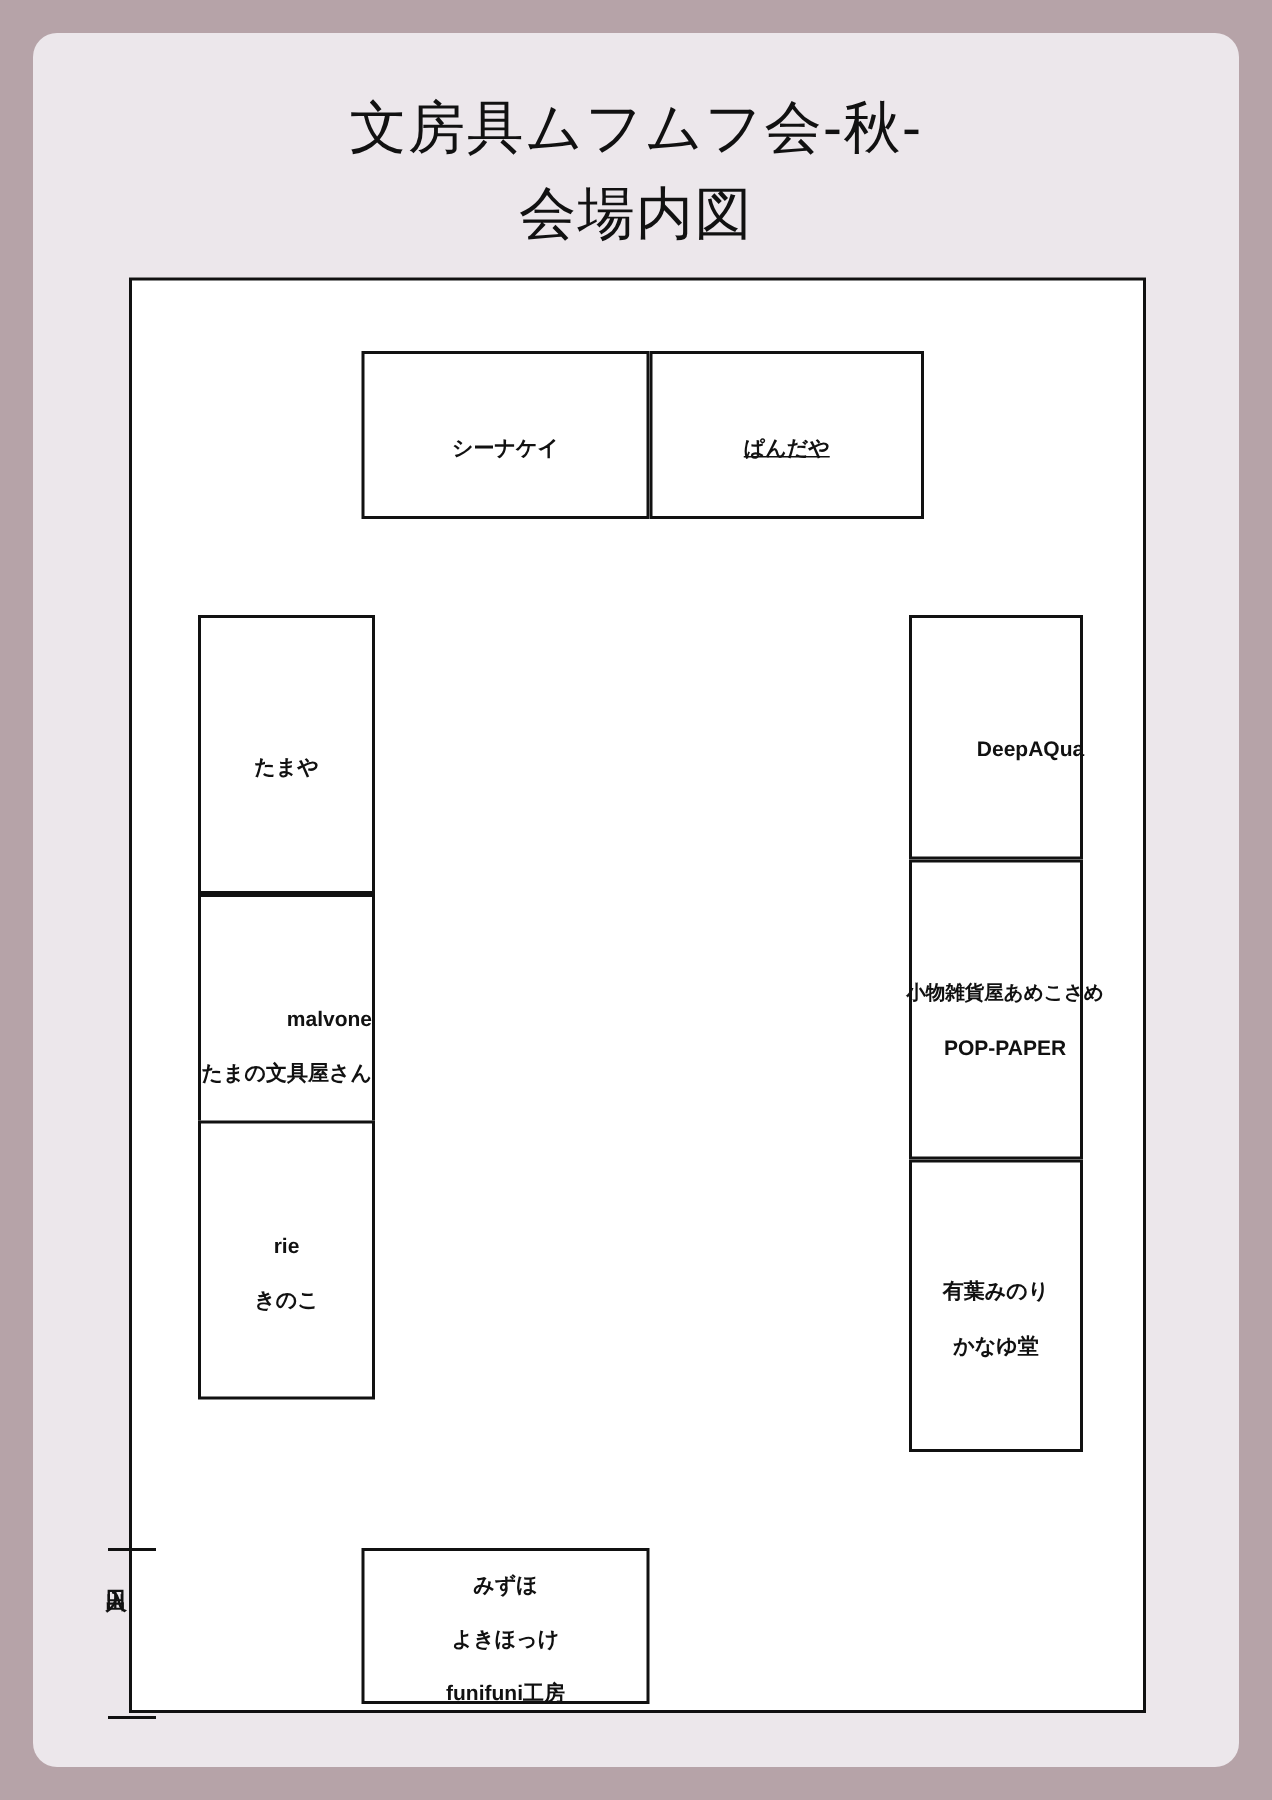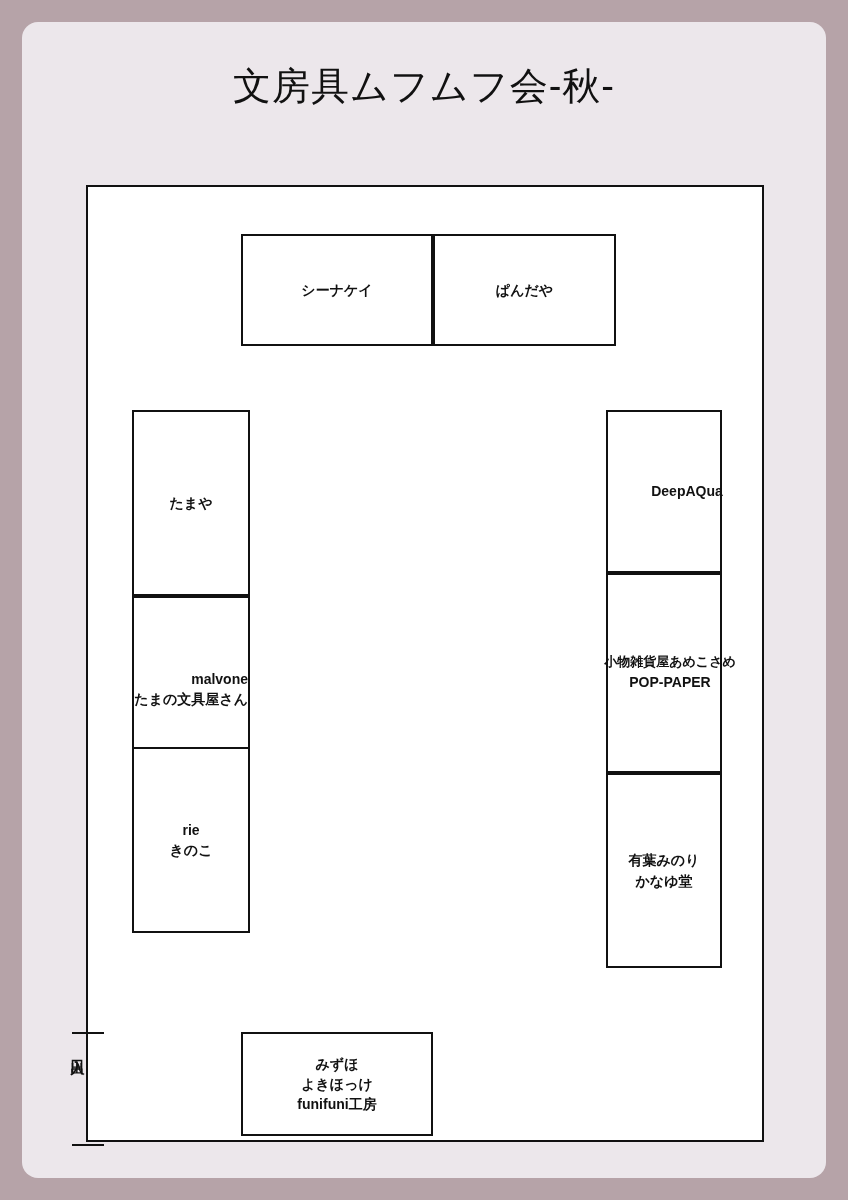--- a/index.html
+++ b/index.html
@@ -58,24 +58,25 @@
     justify-content: center;
     text-align: center;
     font-size: 14px;
     font-weight: bold;
     color: #111;
     line-height: 1.45;
   }
   .booth .nm {
     display: block;
     white-space: nowrap;
+    margin-top: 16px;
   }
   
   .b-shinakei { left: 153px; top: 47px; width: 192px; height: 112px; }
-  .b-pandaya  { left: 345px; top: 47px; width: 183px; height: 112px; }
+  .b-pandaya  { left: 345px; top: 47px; width: 183px; height: 112px; text-decoration: underline; }
   
   .b-tamaya   { left: 44px;  top: 223px; width: 118px; height: 186px; }
   .b-malvone  { left: 44px;  top: 409px; width: 118px; height: 186px; align-items: flex-end; }
   .b-rie      { left: 44px;  top: 560px; width: 118px; height: 186px; }
   
   .b-deepaqua { left: 518px; top: 223px; width: 116px; height: 163px; padding-left: 46px; }
   .b-amekosame{ left: 518px; top: 386px; width: 116px; height: 200px; padding-left: 12px; }
   .b-arihami  { left: 518px; top: 586px; width: 116px; height: 195px; }
   
   .b-mizuho   { left: 153px; top: 845px; width: 192px; height: 104px; }
@@ -109,20 +110,21 @@
     writing-mode: vertical-rl;
   }
 </style>
 </head>
 <body>
 
 <div class="page">
 
   <div class="title">
     <span class="line">文房具ムフムフ会-秋-</span>
+    <span class="line">会場内図</span>
   </div>
 
   <div class="hall">
 
     <div class="booth b-shinakei">
       <span class="nm">シーナケイ</span>
     </div>
 
     <div class="booth b-pandaya">
       <span class="nm">ぱんだや</span>

